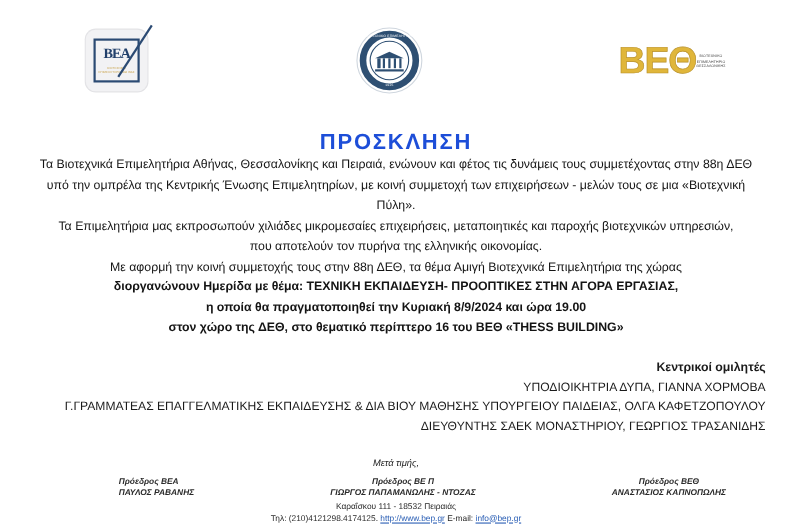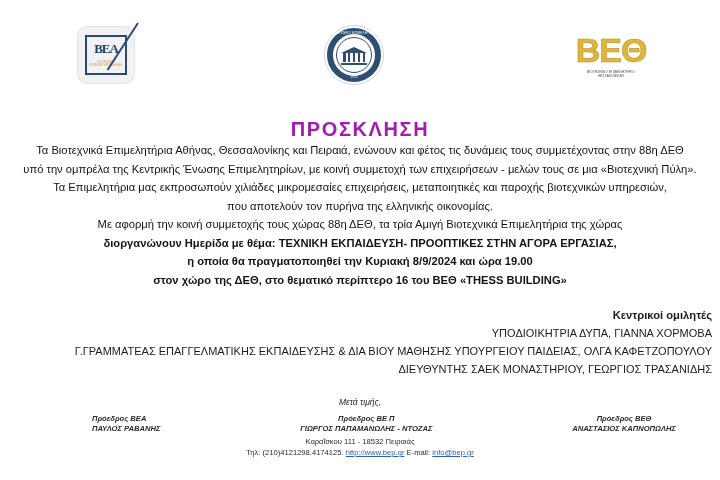--- a/index.html
+++ b/index.html
@@ -156,21 +156,21 @@
     z-index: 3;
   }
   .seal-text-top { top: 5px; }
   .seal-text-bottom { bottom: 5px; }
 
   
   .logo-beth {
     width: 74px;
     height: 54px;
     display: flex;
-    flex-direction: column;
+    flex-direction: row;
     align-items: center;
     justify-content: center;
   }
   .beth-mark {
     font-family: "Liberation Sans", sans-serif;
     font-weight: bold;
     font-size: 34px;
     line-height: 36px;
     color: #e0b63a;
     letter-spacing: -1px;
@@ -183,28 +183,28 @@
     text-align: center;
     letter-spacing: 0.15px;
     margin-top: 2px;
   }
 
   
   .doc-title {
     text-align: center;
     font-size: 20px;
     font-weight: bold;
-    color: #a21caf;
+    color: #1d4ed8;
     letter-spacing: 1.6px;
     margin: 8px 0 0 0;
   }
 
   
   .body-block {
-    padding: 0 8px;
+    padding: 0 24px;
     box-sizing: border-box;
   }
   p.para {
     margin: 0;
     text-align: center;
     font-size: 11.2px;
     line-height: 18.5px;
     color: #141414;
   }
   .para-intro { margin-top: 24px; }
@@ -326,21 +326,21 @@
       <span class="line">Τα Βιοτεχνικά Επιμελητήρια Αθήνας, Θεσσαλονίκης και Πειραιά, ενώνουν και φέτος τις δυνάμεις τους συμμετέχοντας στην 88η ΔΕΘ</span>
       <span class="line">υπό την ομπρέλα της Κεντρικής Ένωσης Επιμελητηρίων,  με κοινή συμμετοχή των επιχειρήσεων - μελών τους σε μια «Βιοτεχνική Πύλη».</span>
     </p>
 
     <p class="para para-second">
       <span class="line">Τα Επιμελητήρια μας εκπροσωπούν χιλιάδες μικρομεσαίες επιχειρήσεις, μεταποιητικές και παροχής βιοτεχνικών υπηρεσιών,</span>
       <span class="line">που αποτελούν τον πυρήνα της ελληνικής οικονομίας.</span>
     </p>
 
     <p class="para para-third">
-      <span class="line">Με αφορμή την κοινή συμμετοχής τους χώρας 88η ΔΕΘ, τα τρία Αμιγή Βιοτεχνικά Επιμελητήρια της χώρας</span>
+      <span class="line">Με αφορμή την κοινή συμμετοχής τους στην 88η ΔΕΘ, τα θέμα Αμιγή Βιοτεχνικά Επιμελητήρια της χώρας</span>
       <span class="line b">διοργανώνουν Ημερίδα με θέμα: ΤΕΧΝΙΚΗ ΕΚΠΑΙΔΕΥΣΗ- ΠΡΟΟΠΤΙΚΕΣ ΣΤΗΝ ΑΓΟΡΑ ΕΡΓΑΣΙΑΣ,</span>
       <span class="line b">η οποία θα πραγματοποιηθεί την Κυριακή 8/9/2024 και ώρα 19.00</span>
       <span class="line b">στον χώρο της ΔΕΘ, στο θεματικό περίπτερο 16 του ΒΕΘ «THESS BUILDING»</span>
     </p>
 
     <div class="speakers">
       <div class="speakers-heading">Κεντρικοί ομιλητές</div>
       <div class="speaker">ΥΠΟΔΙΟΙΚΗΤΡΙΑ ΔΥΠΑ, ΓΙΑΝΝΑ ΧΟΡΜΟΒΑ</div>
       <div class="speaker">Γ.ΓΡΑΜΜΑΤΕΑΣ ΕΠΑΓΓΕΛΜΑΤΙΚΗΣ ΕΚΠΑΙΔΕΥΣΗΣ &amp; ΔΙΑ ΒΙΟΥ ΜΑΘΗΣΗΣ ΥΠΟΥΡΓΕΙΟΥ ΠΑΙΔΕΙΑΣ, ΟΛΓΑ ΚΑΦΕΤΖΟΠΟΥΛΟΥ</div>
       <div class="speaker">ΔΙΕΥΘΥΝΤΗΣ ΣΑΕΚ ΜΟΝΑΣΤΗΡΙΟΥ,  ΓΕΩΡΓΙΟΣ ΤΡΑΣΑΝΙΔΗΣ</div>

